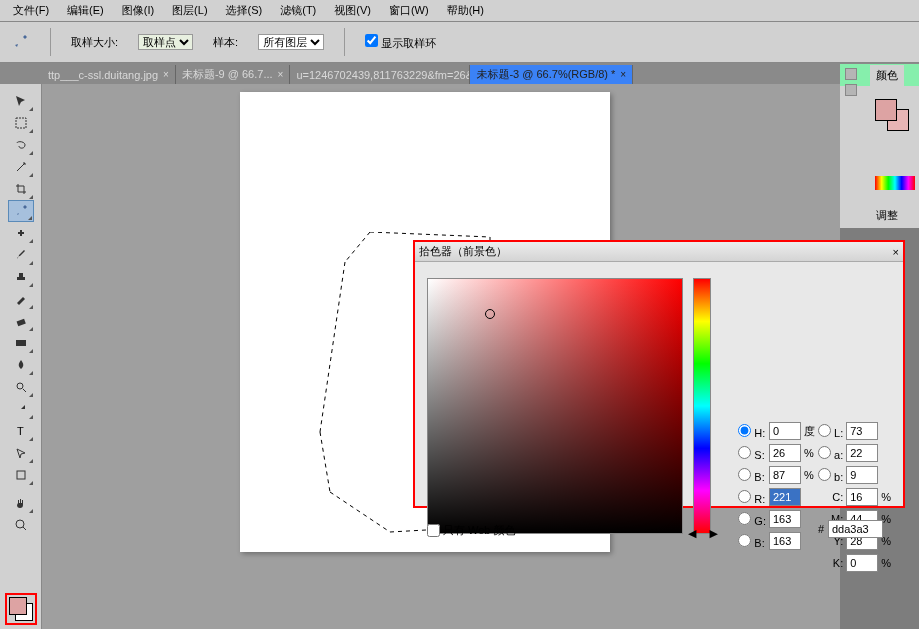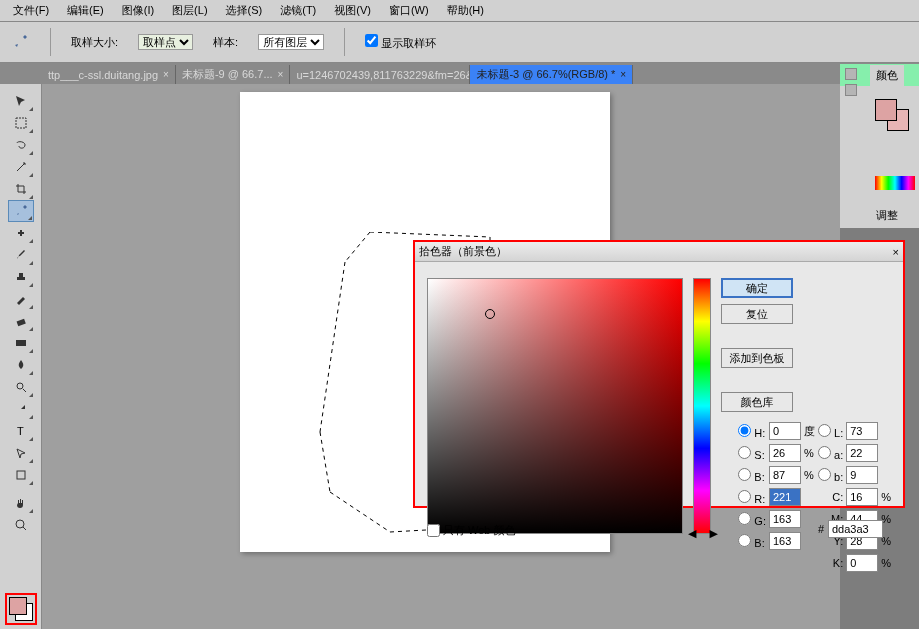--- a/index.html
+++ b/index.html
@@ -282,28 +282,20 @@
   <div class="body">
     <div class="sv">
       <div class="mark"></div>
     </div>
     <div class="hue">
       <div class="hptr">
           <span>◀</span>
           <span>▶</span>
         </div>
     </div>
-    <div class="btns">
-      <button class="ok">确定</button>
-      <button>复位</button>
-      <div style="height:12px"></div>
-      <button>添加到色板</button>
-      <div style="height:12px"></div>
-      <button>颜色库</button>
-    </div>
 
     <div class="inputs">
       <label><input type="radio" name="m" checked="" style=""> <span>H:</span></label>
         <input type="text" value="0" style="">
         <span>度</span>
       <label><input type="radio" name="m" style=""> <span>L:</span></label>
         <input type="text" value="73" style="">
         <span></span>
 
       <label><input type="radio" name="m" style=""> <span>S:</span></label>

